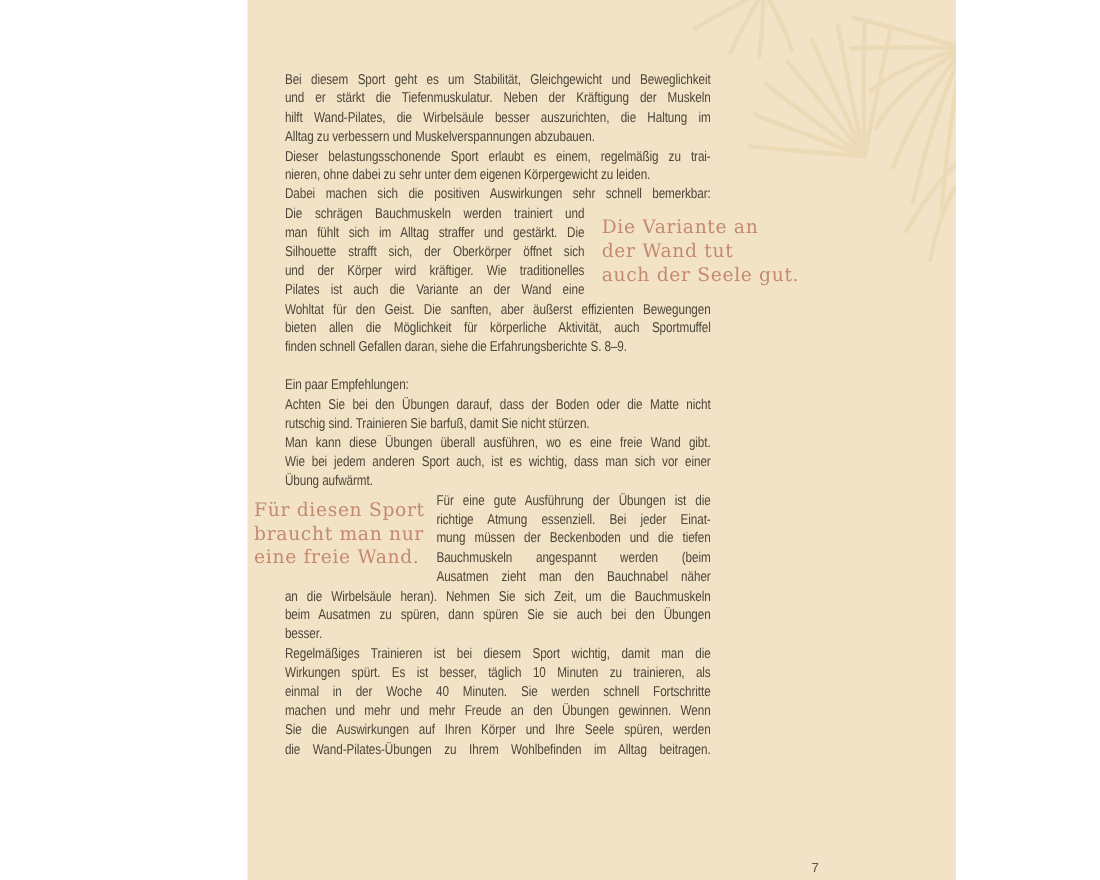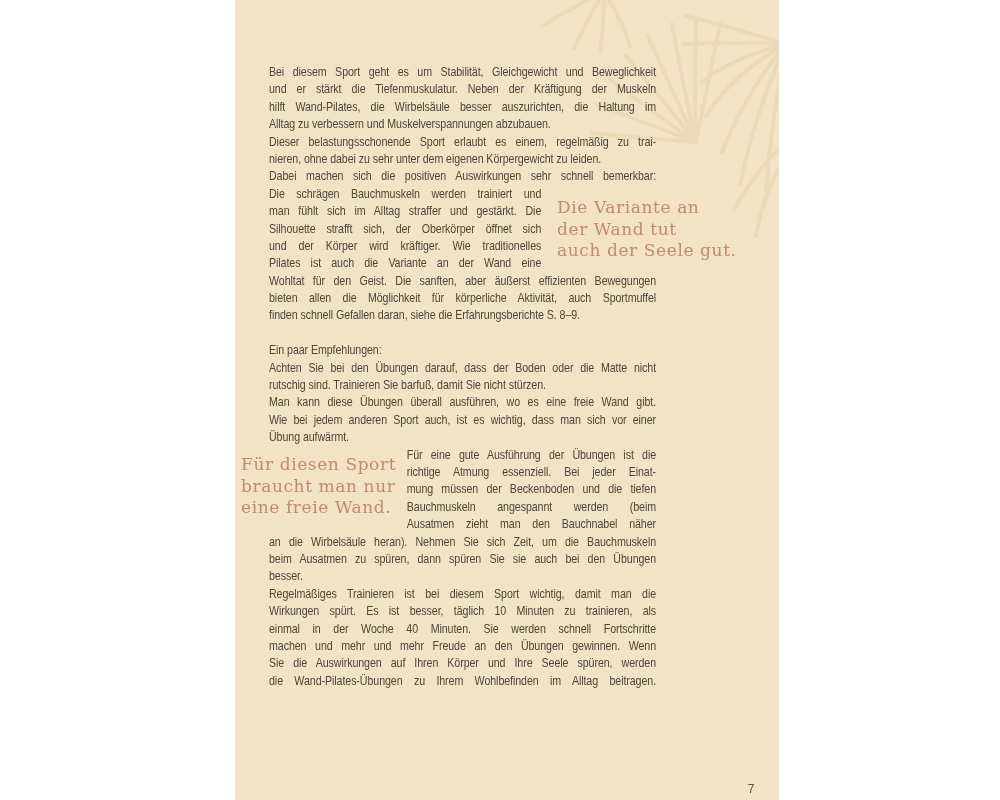--- a/index.html
+++ b/index.html
@@ -16,23 +16,23 @@
 
   .stage {
     position: relative;
     width: 1000px;
     height: 800px;
     background: var(--margin-background, #ffffff);
   }
 
   .page {
     position: absolute;
-    left: 235px;
+    left: 225px;
     top: 0;
-    width: 544px;
+    width: 644px;
     height: 800px;
     background: var(--page-background, #f2e3c6);
     overflow: hidden;
   }
 
   
   .palm {
     position: absolute;
     top: 0;
     right: 0;

